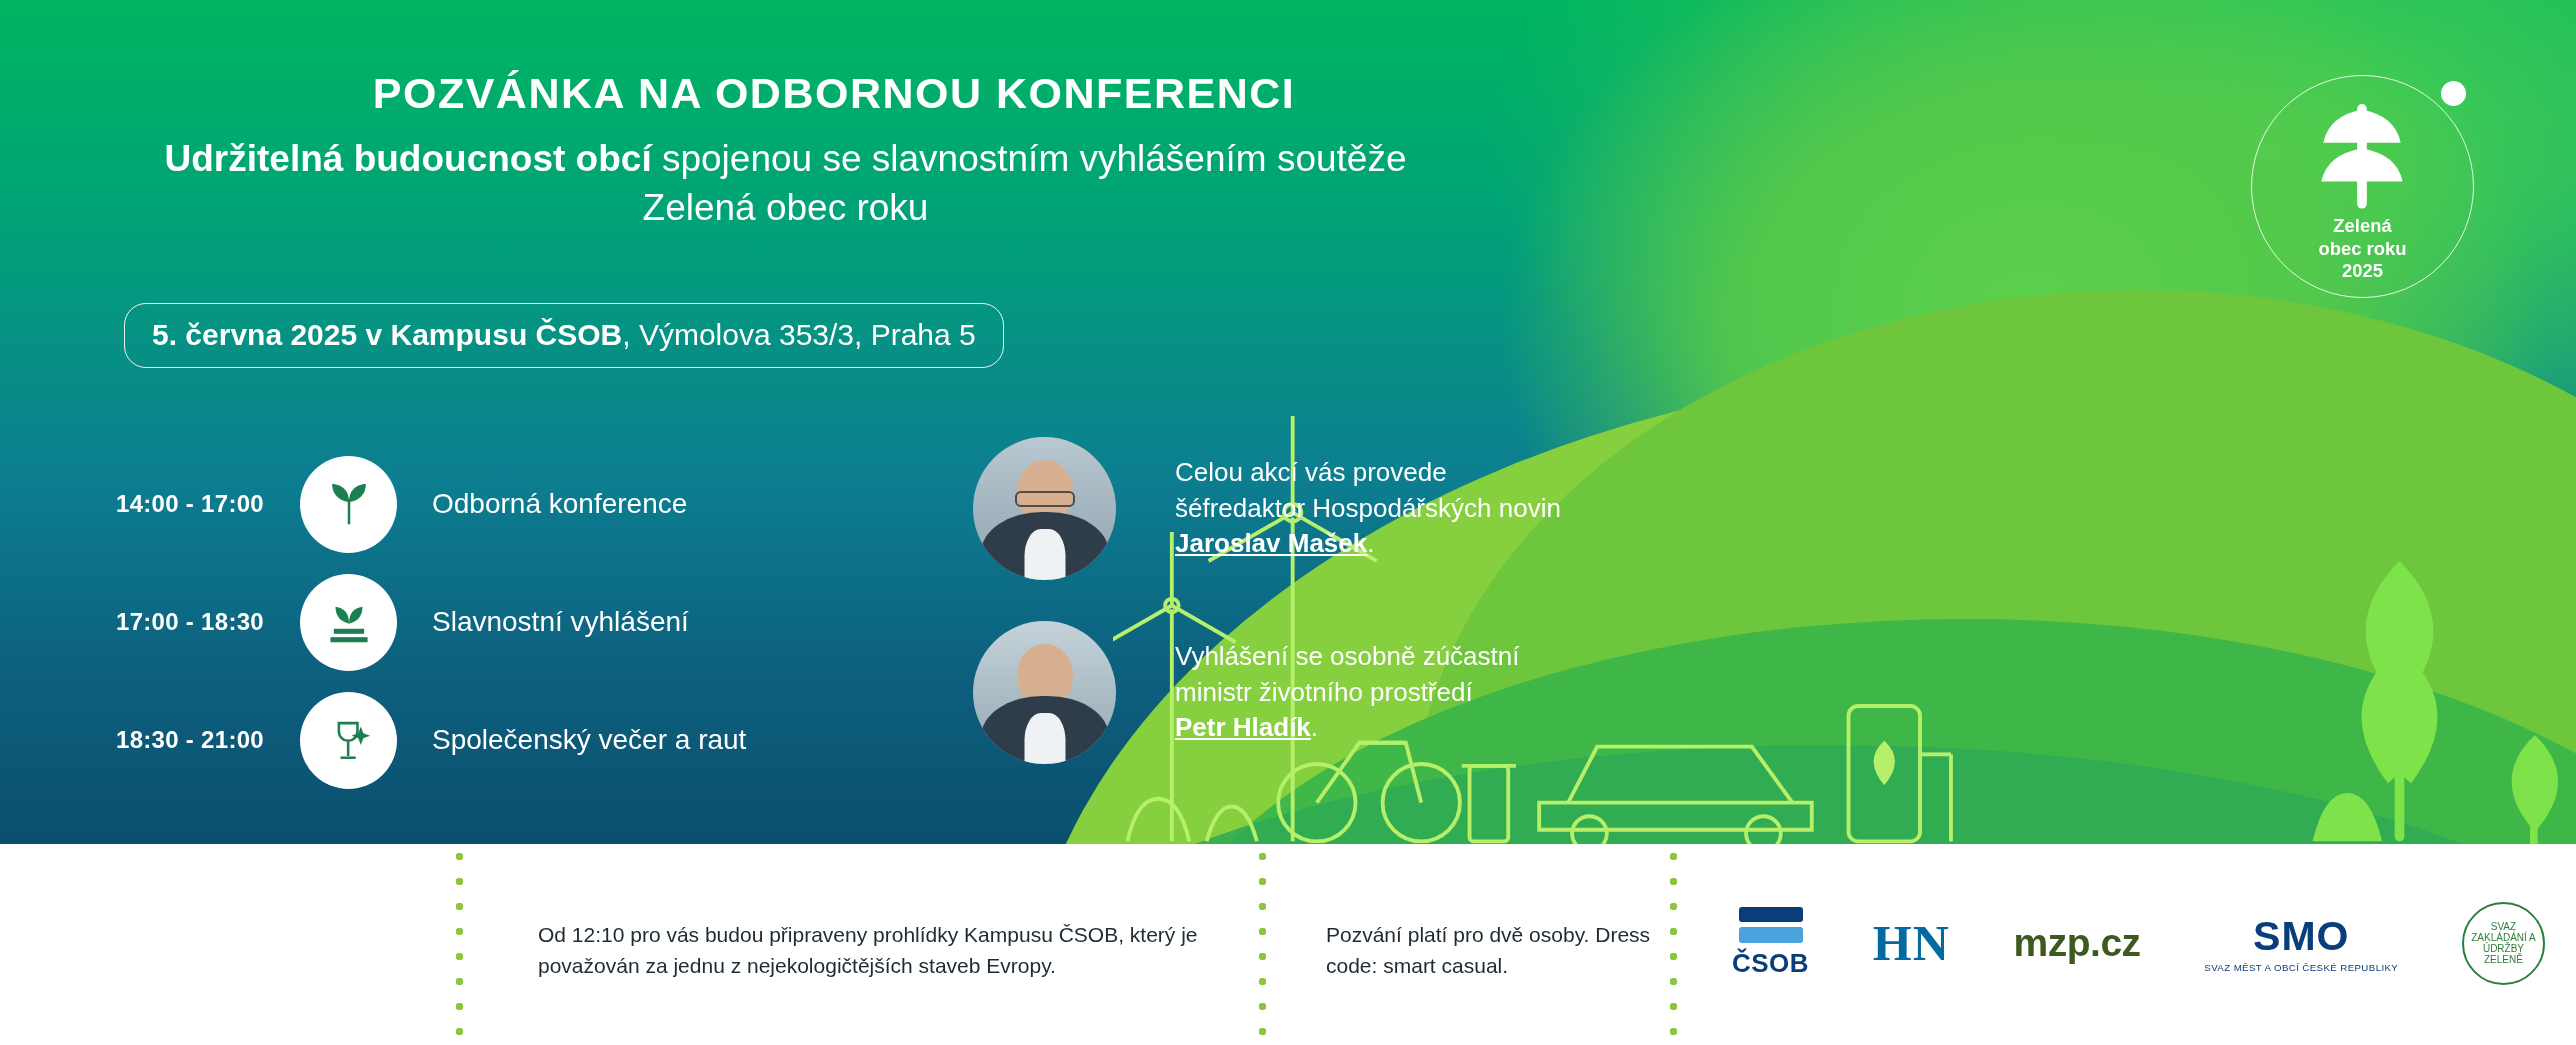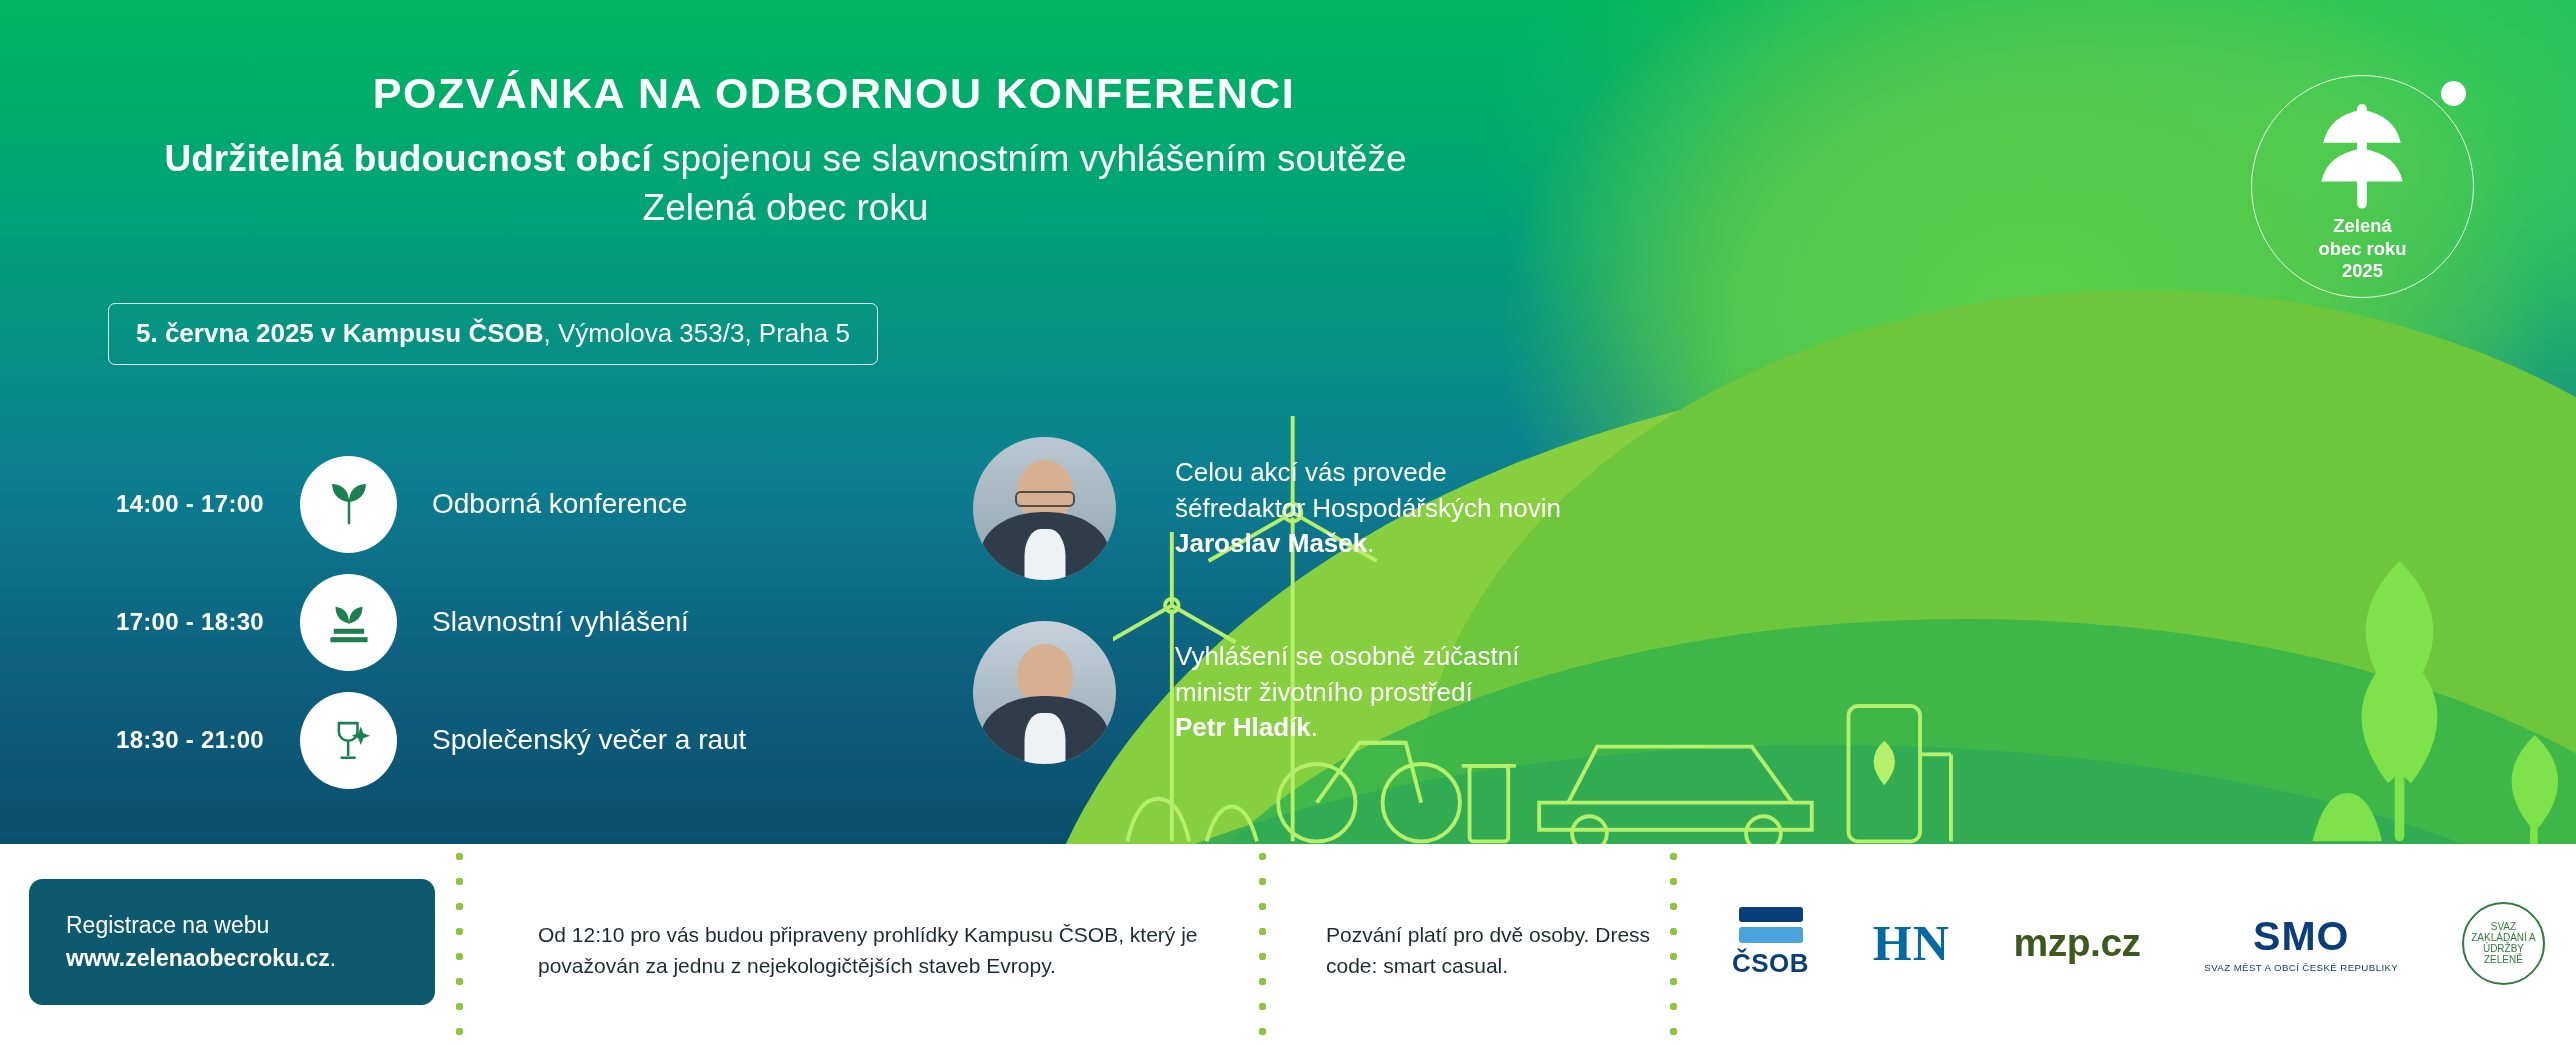--- a/index.html
+++ b/index.html
@@ -86,26 +86,26 @@
     font-size: 37px;
     color: #ffffff;
     line-height: 1.32;
     font-weight: 400;
     max-width: 1355px;
   }
   .headline-sub b { font-weight: 700; }
 
   .date-box {
     position: absolute;
-    left: 108px; top: 303px;
+    left: 124px; top: 303px;
     border: 1.9px solid rgba(255,255,255,.9);
-    border-radius: 7px;
+    border-radius: 22px;
     padding: 13.5px 27px 15.5px 27px;
     color: #ffffff;
-    font-size: 26px;
+    font-size: 30px;
     white-space: nowrap;
   }
   .date-box b { font-weight: 700; }
 
   
   .schedule { position: absolute; left: 116px; top: 445px; width: 871px; }
   .sched-row { display: flex; align-items: center; height: 118px; }
   .sched-time {
     width: 184px;
     font-size: 24px;
@@ -160,21 +160,21 @@
     position: absolute; left: 50%; top: 54px; width: 60px; height: 15.5px;
     transform: translateX(-50%);
     border: 2.9px solid #3a3a3a; border-radius: 5.8px; opacity:.85;
   }
   .speaker-text {
     margin-left: 35px;
     color: #ffffff;
     font-size: 26px;
     line-height: 1.38;
   }
-  .speaker-text b { font-weight: 700; }
+  .speaker-text b { font-weight: 700; text-decoration: underline; }
 
   
   .comp-logo { position: absolute; right: 102px; top: 75px; width: 223px; height: 223px; }
   .comp-ring {
     position: absolute; inset: 0;
     border: 1.9px solid rgba(255,255,255,.85);
     border-radius: 50%;
   }
   .comp-dot {
     position: absolute; right: 7.7px; top: 5.8px;
@@ -418,24 +418,20 @@
       <div class="comp-text">
         <div>Zelená</div>
         <div>obec roku</div>
         <div>2025</div>
       </div>
     </div>
   </div>
 
   <div class="footer">
 
-    <div class="reg-box">
-      <div>Registrace na webu</div>
-      <div><b>www.zelenaobecroku.cz</b><span>.</span></div>
-    </div>
 
     <div class="dotline d1"></div>
     <div class="dotline d2"></div>
     <div class="dotline d3"></div>
 
     <div class="foot-note n1">Od 12:10 pro vás budou připraveny prohlídky Kampusu ČSOB, který je považován za jednu z nejekologičtějších staveb Evropy.</div>
     <div class="foot-note n2">Pozvání platí pro dvě osoby. Dress code: smart casual.</div>
 
     <div class="logos">
       <div class="logo-item logo-csob">

